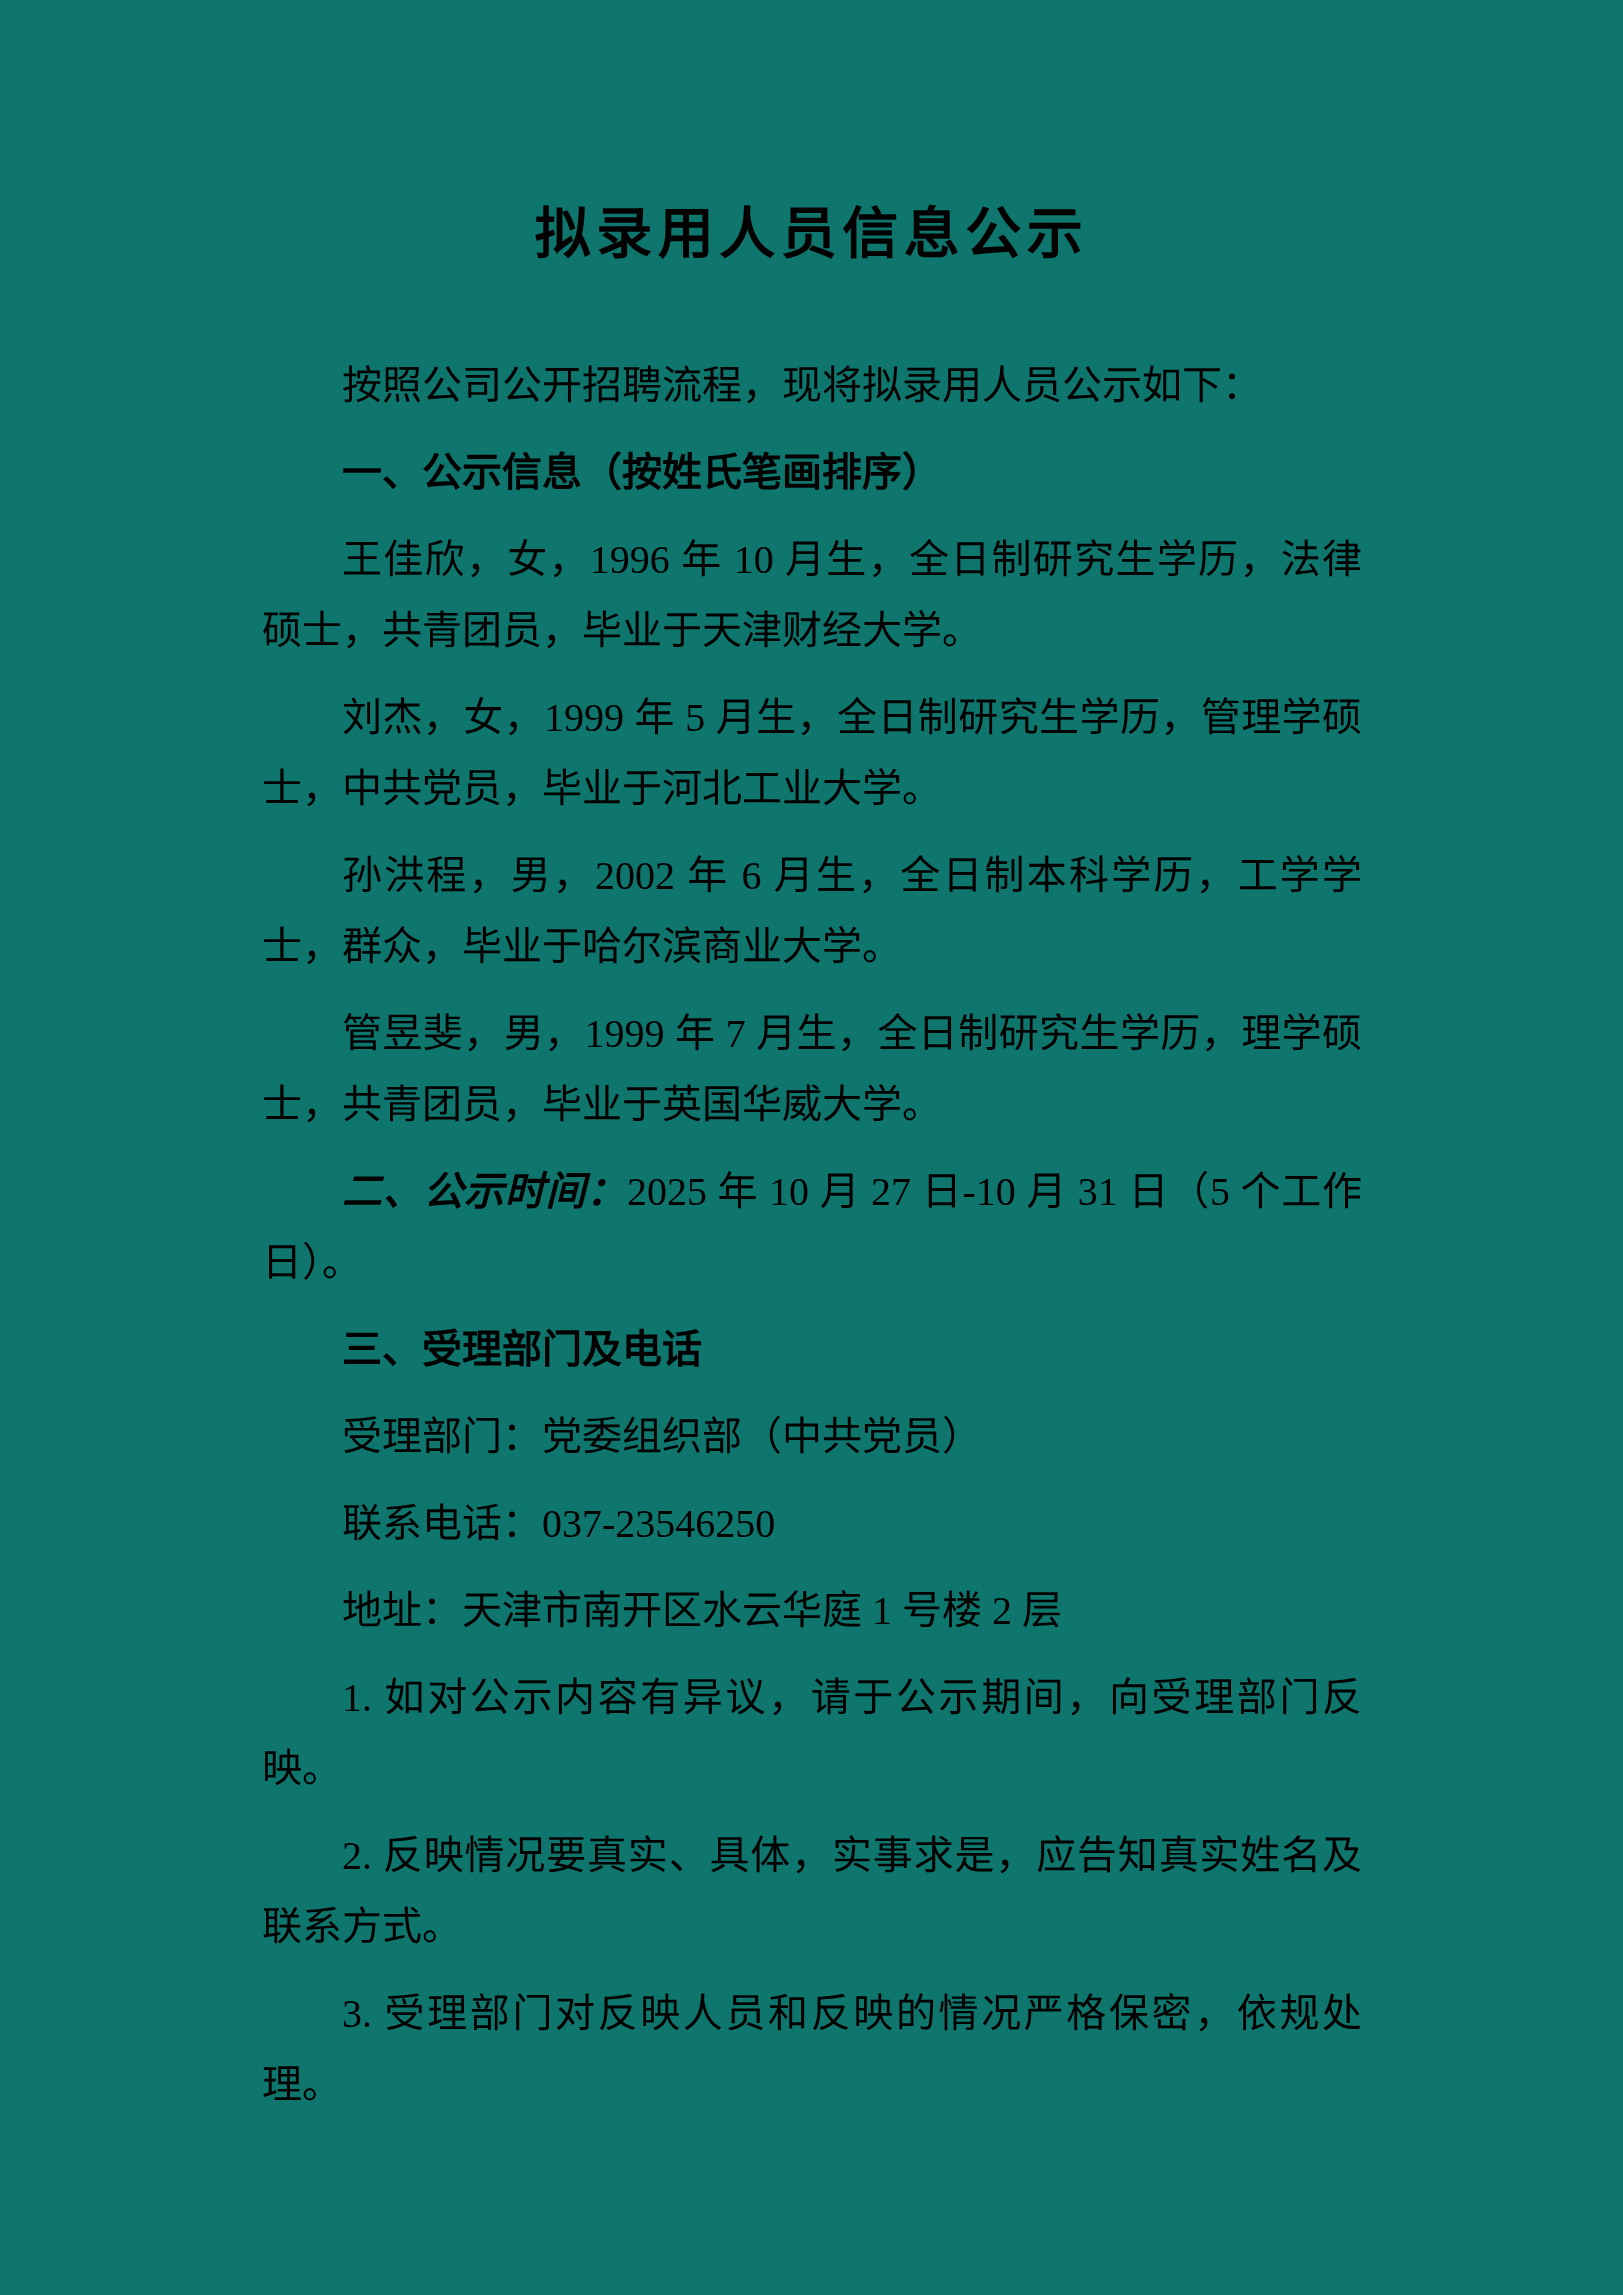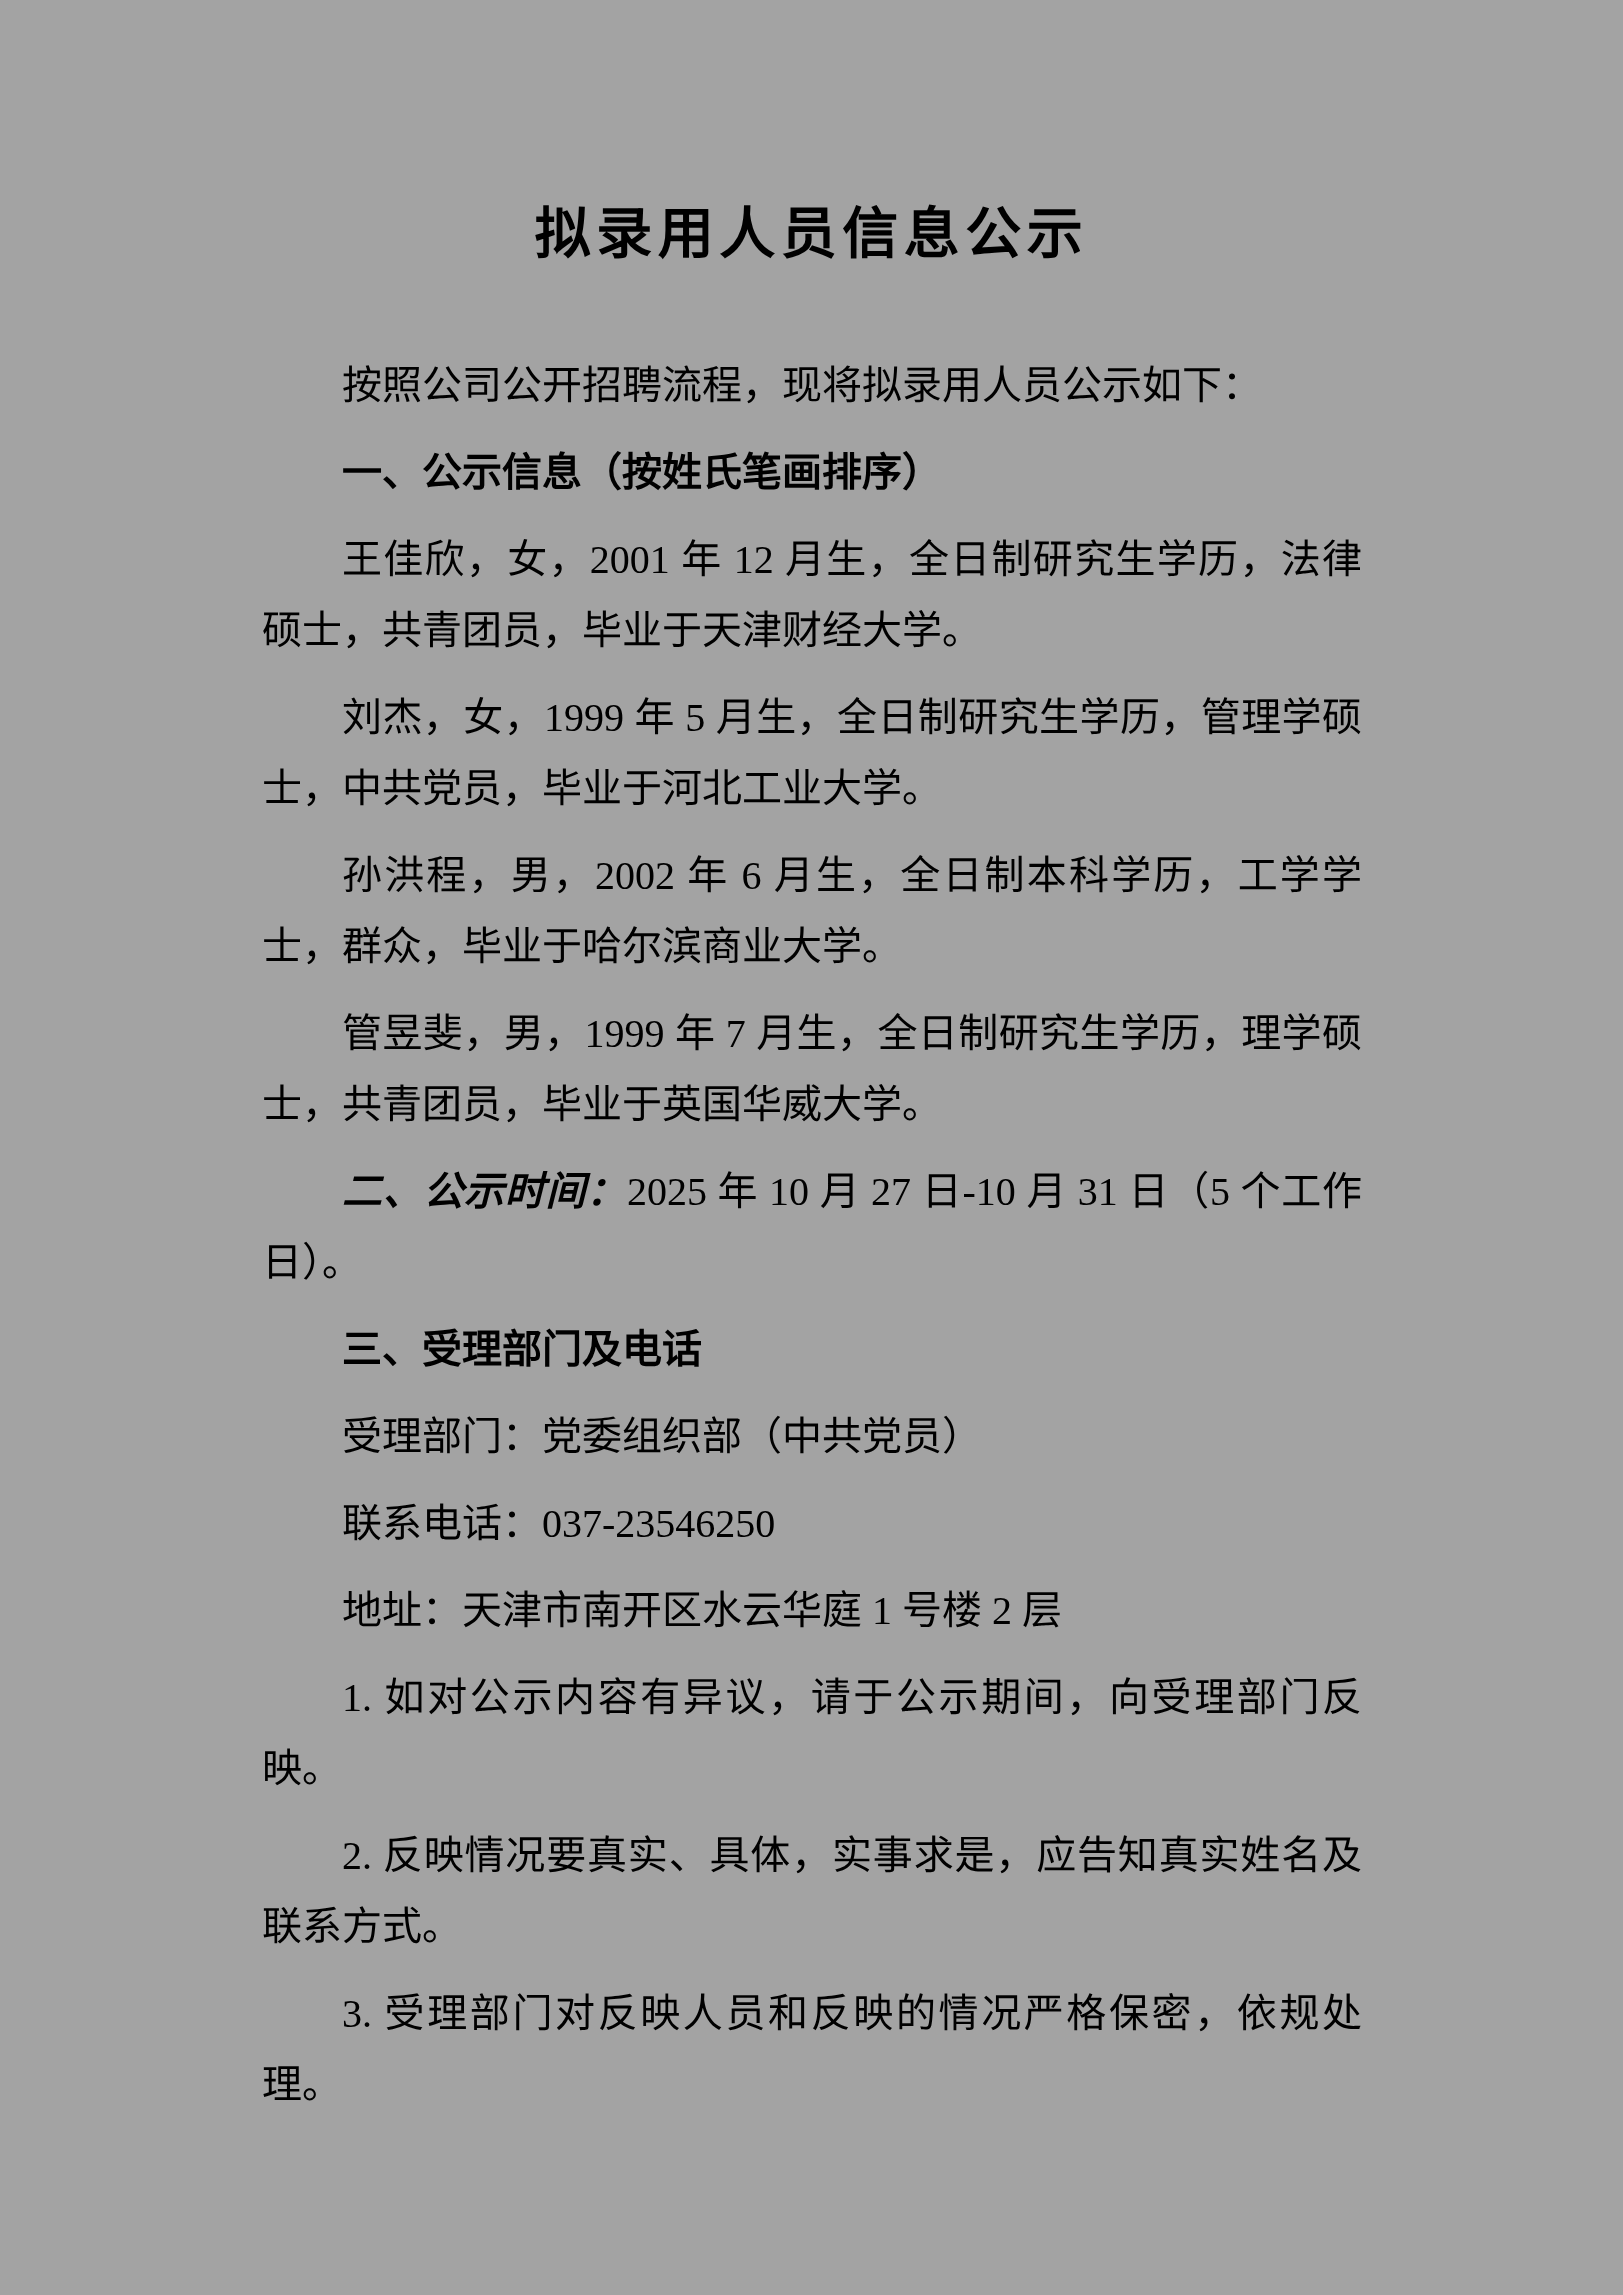--- a/index.html
+++ b/index.html
@@ -4,21 +4,21 @@
 <style>
   html, body {
     margin: 0;
     padding: 0;
     background: #ffffff;
   }
   .page {
     position: relative;
     width: 1623px;
     height: 2295px;
-    background: #a3a3a3;
+    background: #0f766e;
     color: #000000;
     overflow: hidden;
   }
   .doc-title {
     margin: 203px 0 86px 0;
     text-align: center;
     font-family: "Liberation Sans", "DejaVu Sans", sans-serif;
     font-weight: 700;
     font-size: 56px;
     line-height: 61px;
@@ -59,21 +59,21 @@
 <div class="page">
 
   <h1 class="doc-title">拟录用人员信息公示</h1>
 
   <div class="content">
 
     <p class="body-text">按照公司公开招聘流程，现将拟录用人员公示如下：</p>
 
     <h2 class="heading-text">一、公示信息（按姓氏笔画排序）</h2>
 
-    <p class="body-text">王佳欣，女，2001 年 12 月生，全日制研究生学历，法律硕士，共青团员，毕业于天津财经大学。</p>
+    <p class="body-text">王佳欣，女，1996 年 10 月生，全日制研究生学历，法律硕士，共青团员，毕业于天津财经大学。</p>
 
     <p class="body-text">刘杰，女，1999 年 5 月生，全日制研究生学历，管理学硕士，中共党员，毕业于河北工业大学。</p>
 
     <p class="body-text">孙洪程，男，2002 年 6 月生，全日制本科学历，工学学士，群众，毕业于哈尔滨商业大学。</p>
 
     <p class="body-text">管昱斐，男，1999 年 7 月生，全日制研究生学历，理学硕士，共青团员，毕业于英国华威大学。</p>
 
     <p class="body-text"><span class="inline-heading">二、公示时间：</span><span>2025 年 10 月 27 日-10 月 31 日（5 个工作日）。</span></p>
 
     <h2 class="heading-text">三、受理部门及电话</h2>

